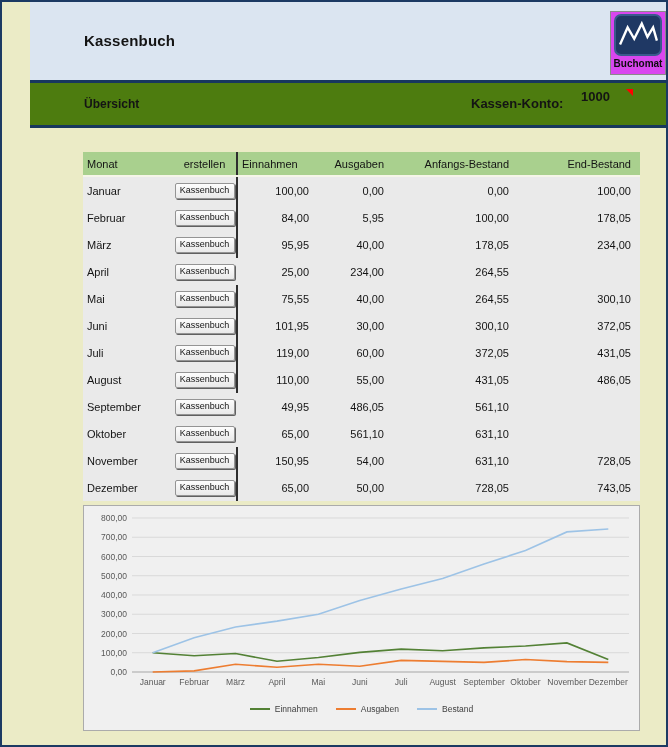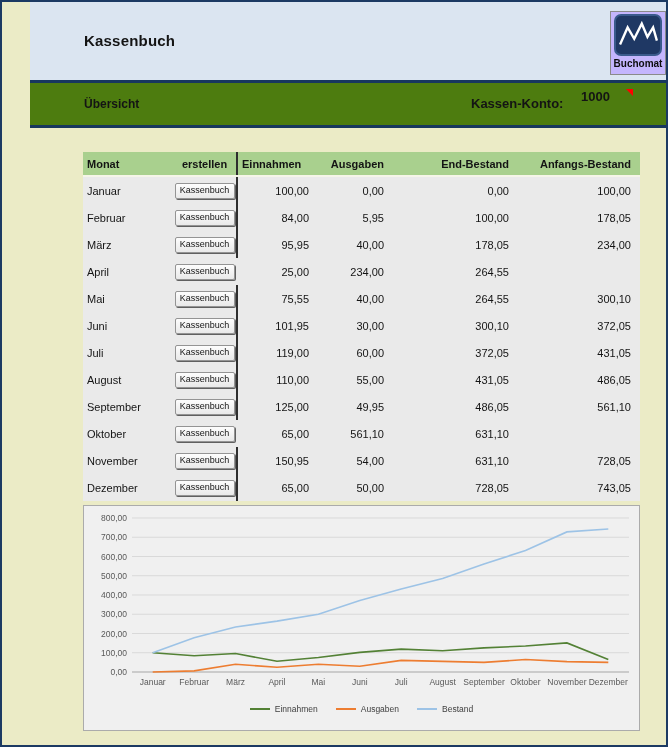--- a/index.html
+++ b/index.html
@@ -1,40 +1,40 @@
 <!DOCTYPE html>
 <html><head>
 <meta charset="utf-8">
 <style>
   html,body{margin:0;padding:0;}
   body{width:668px;height:747px;font-family:"Liberation Sans",sans-serif;background:#ffffff;}
   .window{position:relative;width:668px;height:747px;border:2px solid #1c3a63;box-sizing:border-box;background:#ebebc6;overflow:hidden;padding-left:28px;}
 
   .header{position:relative;height:78px;background:#dbe5f1;}
   .title{position:absolute;left:54px;top:30px;font-size:15px;font-weight:bold;color:#141414;letter-spacing:.2px;}
-  .logo{position:absolute;top:9px;right:0;width:56px;height:64px;background:#c4b5fd;border:1px solid #8a8a8a;display:flex;flex-direction:column;align-items:center;box-sizing:border-box;}
+  .logo{position:absolute;top:9px;right:0;width:56px;height:64px;background:#d946ef;border:1px solid #8a8a8a;display:flex;flex-direction:column;align-items:center;box-sizing:border-box;}
   .logo-icon{margin-top:2px;width:48px;height:42px;background:#1f3864;border:2px solid #3a5a8c;border-radius:7px;display:flex;align-items:center;justify-content:center;box-sizing:border-box;}
   .logo-text{font-size:10px;font-weight:bold;color:#0d0d0d;margin-top:2px;}
 
   .divider{height:3px;background:#17375e;}
 
   .toolbar{position:relative;height:42px;background:#4d7c0f;}
   .section-label{position:absolute;left:54px;top:14px;font-size:12px;font-weight:bold;color:#141414;}
   .form-button{position:absolute;left:256px;top:8px;width:158px;height:25px;font-family:"Liberation Sans",sans-serif;font-size:11px;color:#141414;background:linear-gradient(#fcfcfc,#e4e4e4);border:1px solid #6f6f6f;border-radius:2px;box-shadow:1px 1px 2px rgba(60,60,60,.5);cursor:pointer;margin-top:45px;}
   .konto-label{position:absolute;left:441px;top:13px;font-size:13px;font-weight:bold;color:#141414;}
   .konto-value{position:absolute;left:551px;top:6px;font-size:13px;font-weight:bold;color:#141414;}
   .comment-marker{position:absolute;left:596px;top:6px;width:0;height:0;border-top:7px solid #ff0000;border-left:7px solid transparent;}
 
   .main{position:relative;height:617px;background:#ebebc6;}
 
   .table{position:absolute;left:53px;top:24px;width:557px;}
   .thead{display:grid;grid-template-columns:90px 63px 82px 75px 125px 122px;height:25px;background:#a9d08e;border-bottom:2px solid #f5f5e8;box-sizing:border-box;}
   .trow{display:grid;grid-template-columns:90px 63px 82px 75px 125px 122px;height:27px;background:#eaeaea;}
   .cell{display:flex;align-items:center;font-size:11px;color:#141414;box-sizing:border-box;}
-  .hc{font-weight:bold;}
+  .hc{font-weight:normal;}
   .thead .c0{padding-left:4px;}
   .thead .c1{justify-content:center;}
   .thead .c2{padding-left:4px;}
   .thead .c3,.thead .c4,.thead .c5{justify-content:flex-end;padding-right:9px;}
   .c2{border-left:2px solid #2e2e2e;}
   .month{padding-left:4px;}
   .btncell{justify-content:center;}
   .num{justify-content:flex-end;padding-right:9px;}
   .kb-button{width:60px;height:16px;font-family:"Liberation Sans",sans-serif;font-size:9px;color:#141414;background:linear-gradient(#fdfdfd,#e9e9e9);border:1px solid #949494;border-radius:2px;box-shadow:1px 1px 0 #606060;cursor:pointer;padding:0;line-height:13px;}
 
@@ -74,22 +74,22 @@
 
   <div class="divider"></div>
 
   <div class="main">
     <div class="table">
       <div class="thead" id="thead">
           <div class="cell hc c0">Monat</div>
           <div class="cell hc c1">erstellen</div>
           <div class="cell hc c2">Einnahmen</div>
           <div class="cell hc c3">Ausgaben</div>
+          <div class="cell hc c4">Anfangs-Bestand</div>
           <div class="cell hc c5">End-Bestand</div>
-          <div class="cell hc c4">Anfangs-Bestand</div>
         </div>
       <div class="tbody" id="tbody">
           <div class="trow">
             <div class="cell month c0">Januar</div>
             <div class="cell btncell c1">
               <button class="kb-button">Kassenbuch</button>
             </div>
             <div class="cell num c2">100,00</div>
             <div class="cell num c3">0,00</div>
             <div class="cell num c4">0,00</div>
@@ -162,21 +162,20 @@
             <div class="cell num c2">110,00</div>
             <div class="cell num c3">55,00</div>
             <div class="cell num c4">431,05</div>
             <div class="cell num c5">486,05</div>
           </div>
           <div class="trow">
             <div class="cell month c0">September</div>
             <div class="cell btncell c1">
               <button class="kb-button">Kassenbuch</button>
             </div>
-            <div class="cell num c2">125,00</div>
             <div class="cell num c3">49,95</div>
             <div class="cell num c4">486,05</div>
             <div class="cell num c5">561,10</div>
           </div>
           <div class="trow">
             <div class="cell month c0">Oktober</div>
             <div class="cell btncell c1">
               <button class="kb-button">Kassenbuch</button>
             </div>
             <div class="cell num c3">65,00</div>

